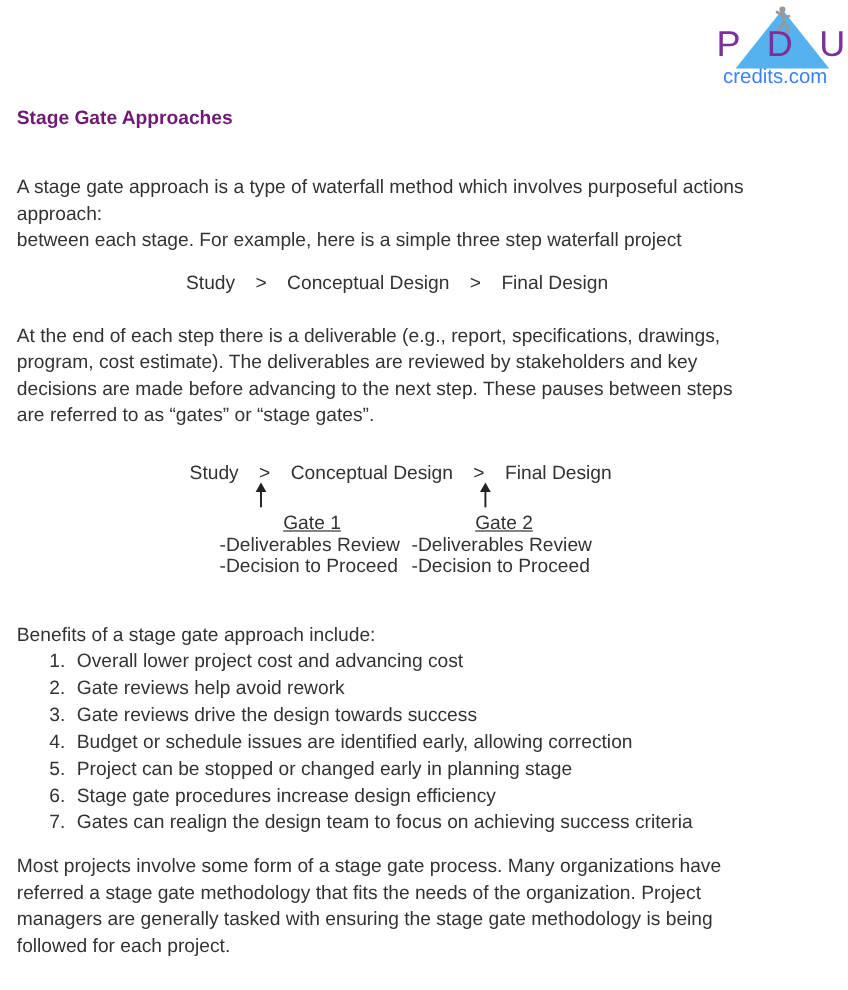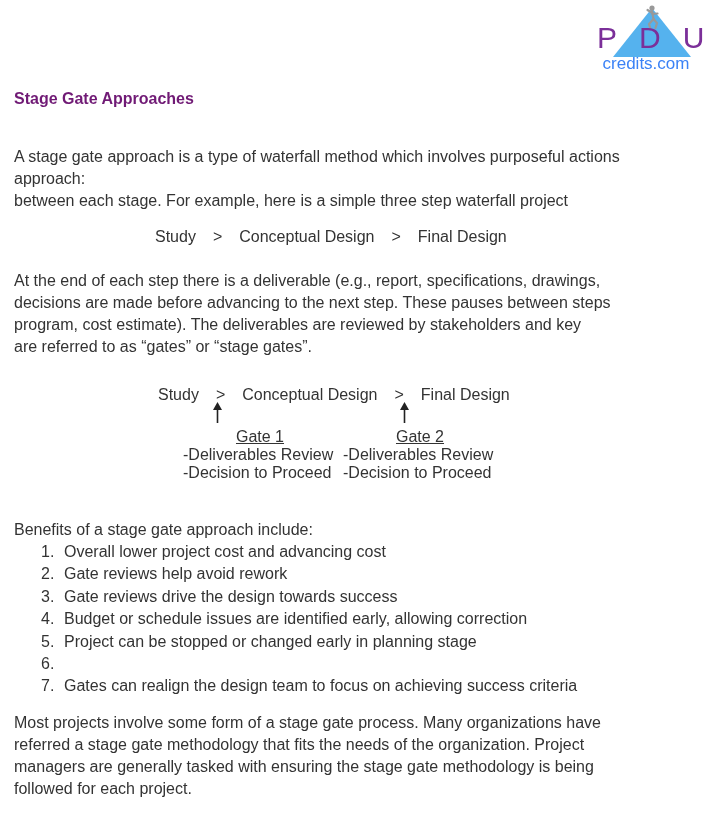--- a/index.html
+++ b/index.html
@@ -109,22 +109,22 @@
   <div class="flow-simple">
     <span>Study</span>
     <span class="flow-sep">&gt;</span>
     <span>Conceptual Design</span>
     <span class="flow-sep">&gt;</span>
     <span>Final Design</span>
   </div>
 
   <div class="para para-deliverable">
     <div class="line">At the end of each step there is a deliverable (e.g., report, specifications, drawings,</div>
+    <div class="line">program, cost estimate). The deliverables are reviewed by stakeholders and key</div>
     <div class="line">decisions are made before advancing to the next step. These pauses between steps</div>
-    <div class="line">program, cost estimate). The deliverables are reviewed by stakeholders and key</div>
     <div class="line">are referred to as “gates” or “stage gates”.</div>
   </div>
 
   <div class="gated-flow">
     <div class="gated-steps">
       <span>Study</span>
       <span class="flow-sep">&gt;</span>
       <span>Conceptual Design</span>
       <span class="flow-sep">&gt;</span>
       <span>Final Design</span>
@@ -168,20 +168,21 @@
     <div class="benefit-row">
       <span class="benefit-num">4.</span>
       <span class="benefit-text">Budget or schedule issues are identified early, allowing correction</span>
     </div>
     <div class="benefit-row">
       <span class="benefit-num">5.</span>
       <span class="benefit-text">Project can be stopped or changed early in planning stage</span>
     </div>
     <div class="benefit-row">
       <span class="benefit-num">6.</span>
+      <span class="benefit-text">Stage gate procedures increase design efficiency</span>
     </div>
     <div class="benefit-row">
       <span class="benefit-num">7.</span>
       <span class="benefit-text">Gates can realign the design team to focus on achieving success criteria</span>
     </div>
   </div>
 
   <div class="para para-closing">
     <div class="line">Most projects involve some form of a stage gate process. Many organizations have</div>
     <div class="line">referred a stage gate methodology that fits the needs of the organization. Project</div>

